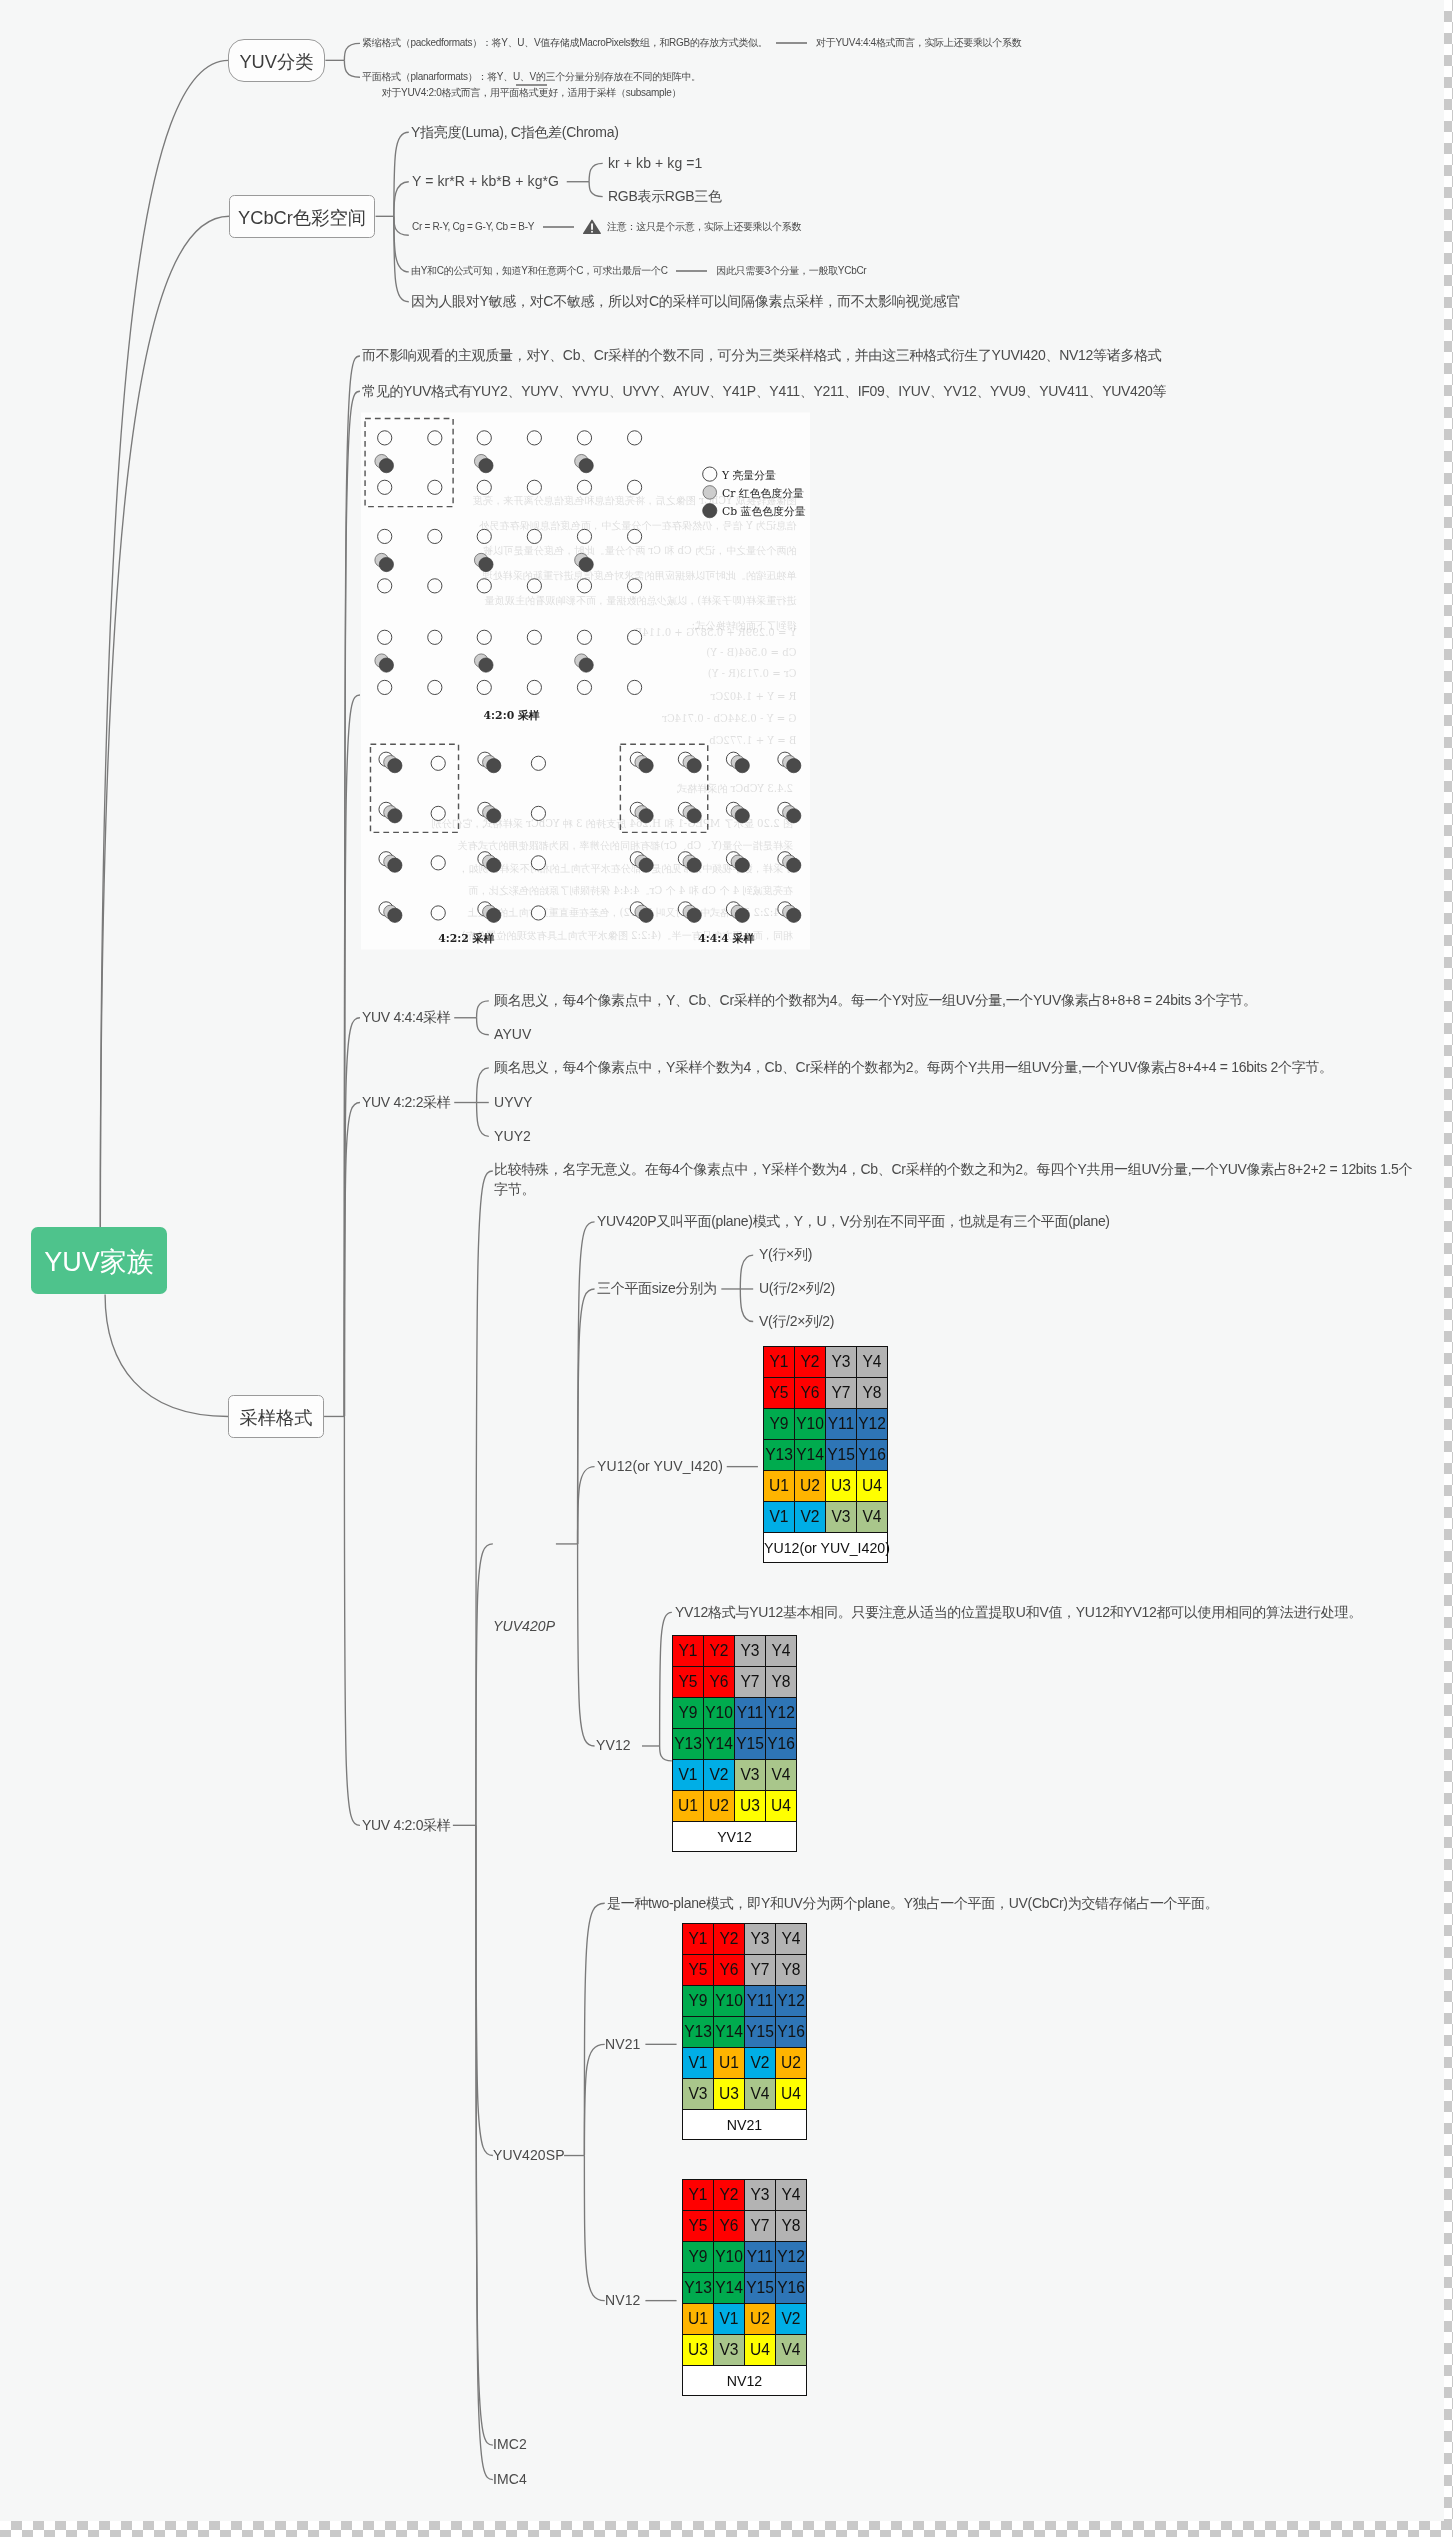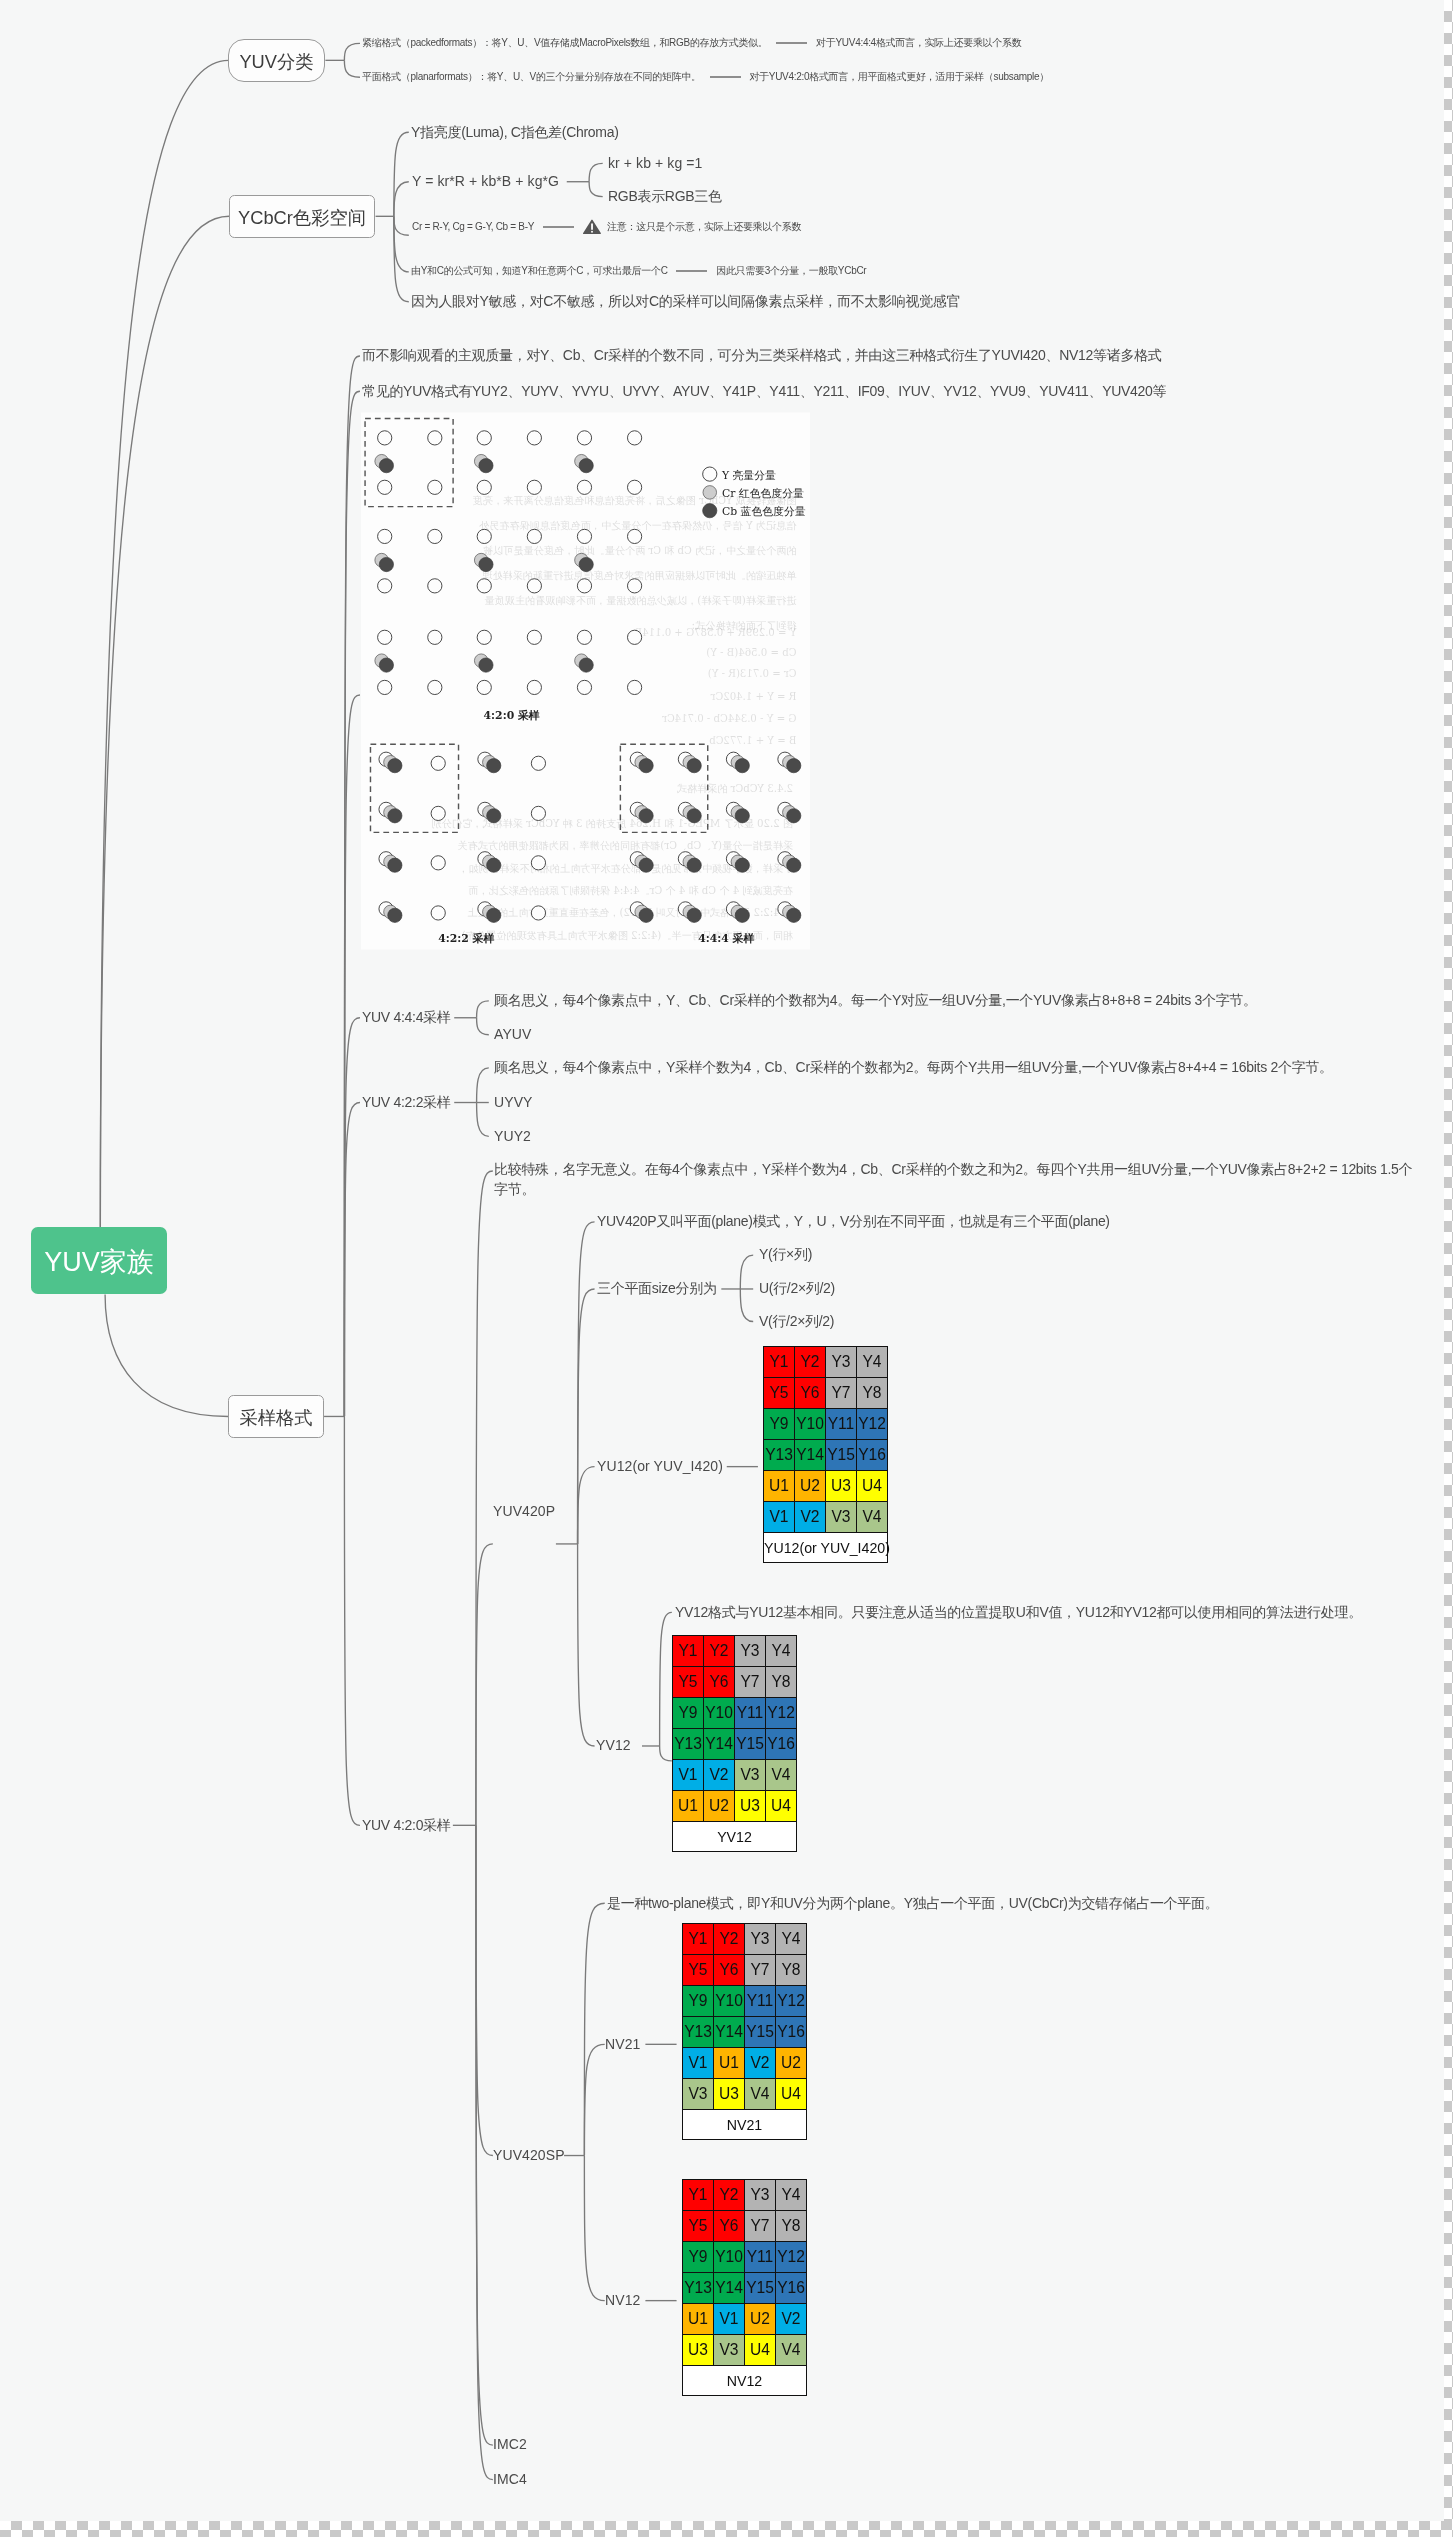--- a/index.html
+++ b/index.html
@@ -106,21 +106,21 @@
       <span>YCbCr色彩空间</span>
     </div>
 <div class="node" style="left:228px;top:1395px;width:96px;height:43px;">
       <span>采样格式</span>
     </div>
 <div class="trow" style="left:362px;top:36px;">
       <span class="rt">紧缩格式（packedformats）：将Y、U、V值存储成MacroPixels数组，和RGB的存放方式类似。</span>
       <span class="rdash"></span>
       <span class="rt">对于YUV4:4:4格式而言，实际上还要乘以个系数</span>
     </div>
-<div class="trow" style="left:362px;top:70px;">
+<div class="trow" style="left:362px;top:70px;flex-direction:column;">
       <span class="rt">平面格式（planarformats）：将Y、U、V的三个分量分别存放在不同的矩阵中。</span>
       <span class="rdash"></span>
       <span class="rt">对于YUV4:2:0格式而言，用平面格式更好，适用于采样（subsample）</span>
     </div>
 <div class="t" style="left:411px;top:125px;">Y指亮度(Luma), C指色差(Chroma)</div>
 <div class="t ascii" style="left:412px;top:174px;">Y = kr*R + kb*B + kg*G</div>
 <div class="t ascii" style="left:608px;top:156px;">kr + kb + kg =1</div>
 <div class="t" style="left:608px;top:189px;">RGB表示RGB三色</div>
 <div class="trow" style="left:412px;top:220px;">
       <span class="rt">Cr = R-Y, Cg = G-Y, Cb = B-Y</span>
@@ -325,21 +325,21 @@
 <div class="t" style="left:362px;top:384px;">常见的YUV格式有YUY2、YUYV、YVYU、UYVY、AYUV、Y41P、Y411、Y211、IF09、IYUV、YV12、YVU9、YUV411、YUV420等</div>
 <div class="t" style="left:362px;top:1010px;">YUV 4:4:4采样</div>
 <div class="t" style="left:494px;top:993px;">顾名思义，每4个像素点中，Y、Cb、Cr采样的个数都为4。每一个Y对应一组UV分量,一个YUV像素占8+8+8 = 24bits 3个字节。</div>
 <div class="t ascii" style="left:494px;top:1027px;">AYUV</div>
 <div class="t" style="left:362px;top:1095px;">YUV 4:2:2采样</div>
 <div class="t" style="left:494px;top:1060px;">顾名思义，每4个像素点中，Y采样个数为4，Cb、Cr采样的个数都为2。每两个Y共用一组UV分量,一个YUV像素占8+4+4 = 16bits 2个字节。</div>
 <div class="t ascii" style="left:494px;top:1095px;">UYVY</div>
 <div class="t ascii" style="left:494px;top:1129px;">YUY2</div>
 <div class="t" style="left:362px;top:1818px;">YUV 4:2:0采样</div>
 <div class="tw" style="left:494px;top:1160px;width:927px;">比较特殊，名字无意义。在每4个像素点中，Y采样个数为4，Cb、Cr采样的个数之和为2。每四个Y共用一组UV分量,一个YUV像素占8+2+2 = 12bits 1.5个字节。</div>
-<div class="t ascii" style="left:493px;top:1504px;">YUV420P</div>
+<div class="t ascii" style="left:493px;top:1619px;font-style:italic;">YUV420P</div>
 <div class="t" style="left:597px;top:1214px;">YUV420P又叫平面(plane)模式，Y，U，V分别在不同平面，也就是有三个平面(plane)</div>
 <div class="t" style="left:597px;top:1281px;">三个平面size分别为</div>
 <div class="t" style="left:759px;top:1247px;">Y(行×列)</div>
 <div class="t" style="left:759px;top:1281px;">U(行/2×列/2)</div>
 <div class="t" style="left:759px;top:1314px;">V(行/2×列/2)</div>
 <div class="t ascii" style="left:597px;top:1459px;">YU12(or YUV_I420)</div>
 <div class="t ascii" style="left:596px;top:1738px;">YV12</div>
 <div class="t" style="left:675px;top:1605px;">YV12格式与YU12基本相同。只要注意从适当的位置提取U和V值，YU12和YV12都可以使用相同的算法进行处理。</div>
 <div class="t ascii" style="left:493px;top:2148px;">YUV420SP</div>
 <div class="t" style="left:607px;top:1896px;">是一种two-plane模式，即Y和UV分为两个plane。Y独占一个平面，UV(CbCr)为交错存储占一个平面。</div>

